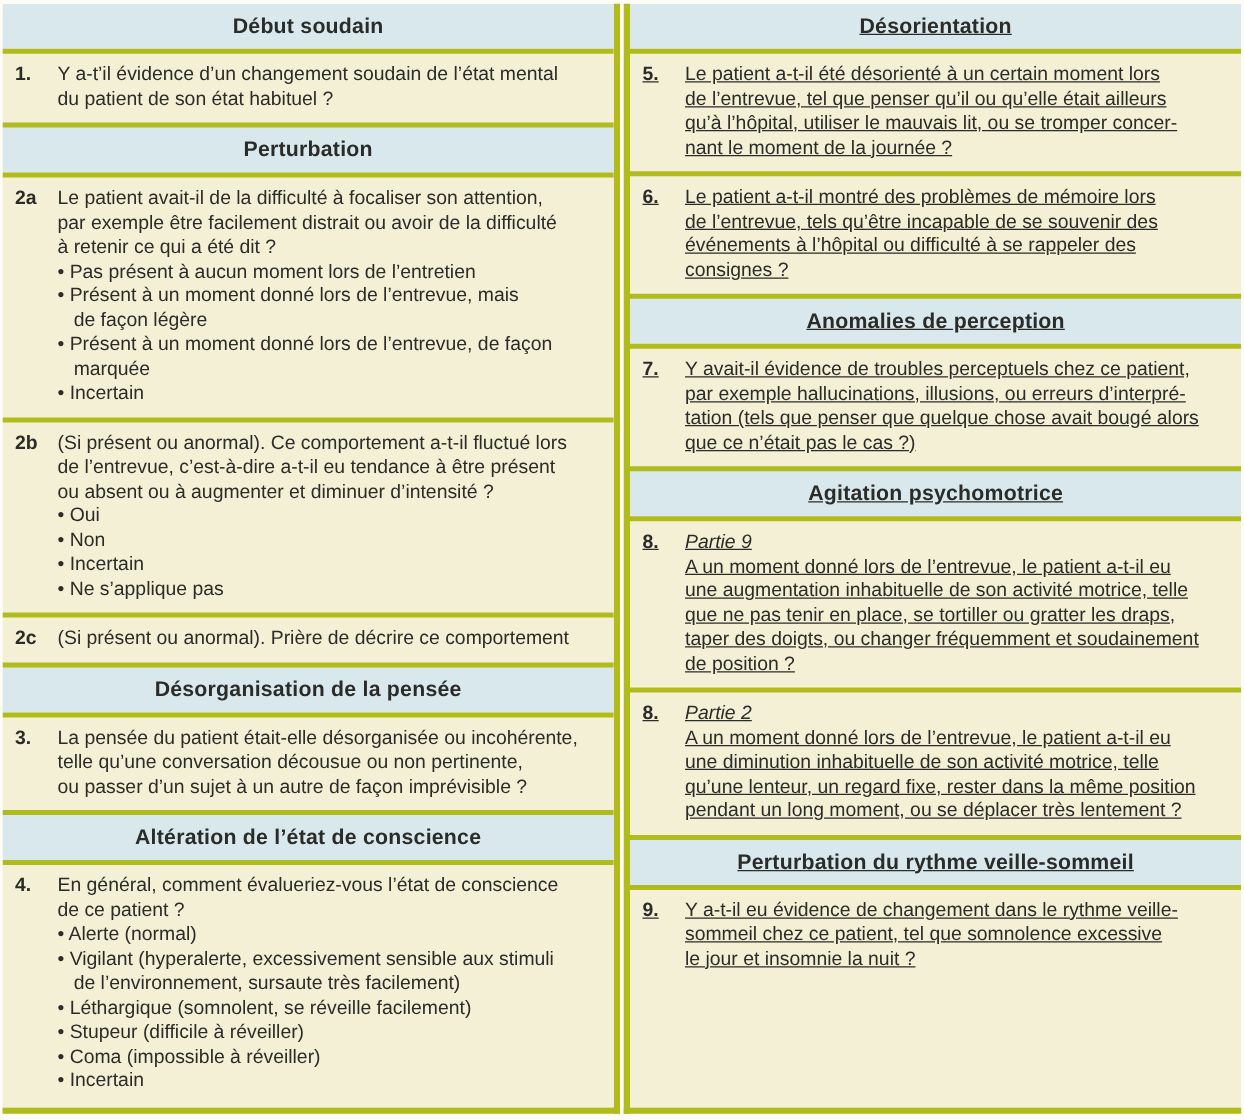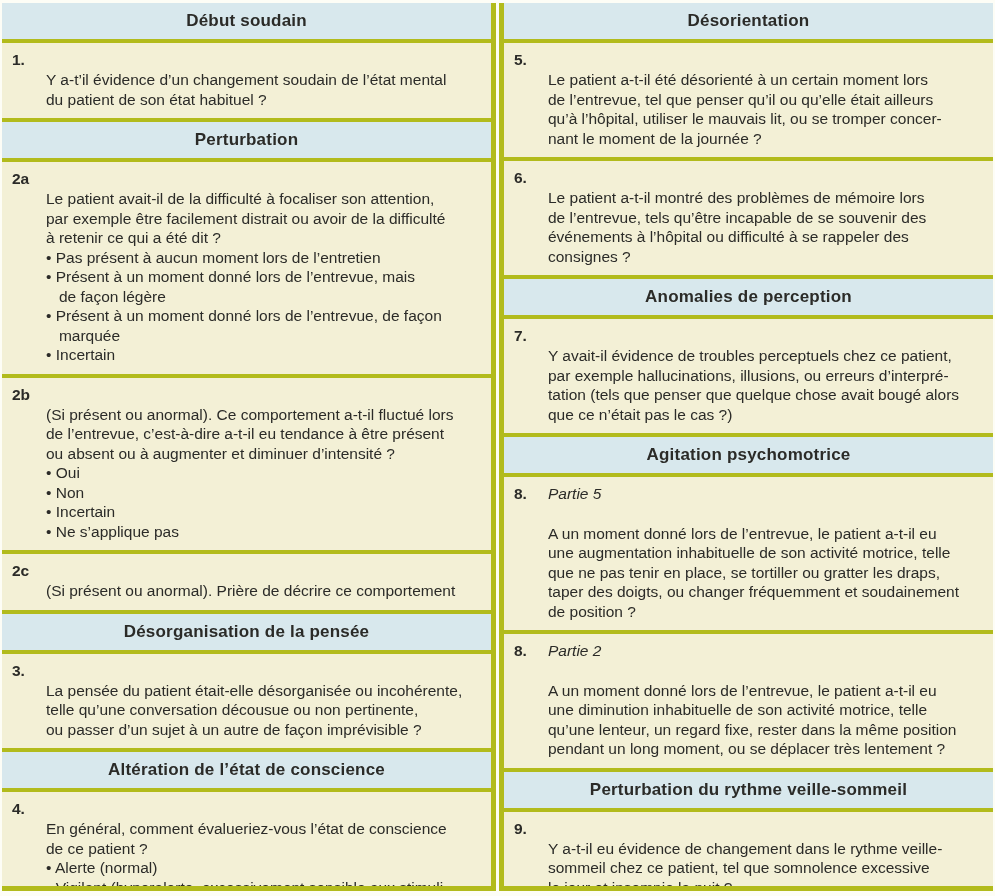--- a/index.html
+++ b/index.html
@@ -24,21 +24,21 @@
     gap:3px;
   }
   .column{
     flex:1 1 0;
     display:flex;
     flex-direction:column;
     overflow:hidden;
     border-bottom:5px solid var(--border);
   }
   .column.left{border-right:5px solid var(--border);}
-  .column.right{border-left:5px solid var(--border);}
+  .column.right{border-left:5px solid var(--border);text-decoration:underline;}
   .cell{background:var(--cell-bg);}
   .cell + .cell{border-top:4px solid var(--border);}
   .cell.header{
     background:var(--header-bg);
     font-weight:bold;
     font-size:17px;
     text-align:center;
     padding:8px 6px;
     letter-spacing:.2px;
   }
@@ -59,21 +59,20 @@
   .txt{
     flex:1 1 auto;
     font-size:15.5px;
     line-height:19.5px;
   }
   .intro{
     font-style:italic;
   }
   .lines{
     white-space:pre-wrap;
-    margin-top:20px;
   }
 </style>
 </head>
 <body>
 
 <div class="wrap">
     <div class="column left">
       <div class="cell header">Début soudain</div>
       <div class="cell item">
         <div class="num">1.</div>
@@ -167,21 +166,21 @@
           <div class="lines">Y avait-il évidence de troubles perceptuels chez ce patient,
 par exemple hallucinations, illusions, ou erreurs d’interpré-
 tation (tels que penser que quelque chose avait bougé alors
 que ce n’était pas le cas ?)</div>
         </div>
       </div>
       <div class="cell header">Agitation psychomotrice</div>
       <div class="cell item">
         <div class="num">8.</div>
         <div class="txt">
-          <div class="intro">Partie 5</div>
+          <div class="intro">Partie 9</div>
           <div class="lines">A un moment donné lors de l’entrevue, le patient a-t-il eu
 une augmentation inhabituelle de son activité motrice, telle
 que ne pas tenir en place, se tortiller ou gratter les draps,
 taper des doigts, ou changer fréquemment et soudainement
 de position ?</div>
         </div>
       </div>
       <div class="cell item">
         <div class="num">8.</div>
         <div class="txt">

